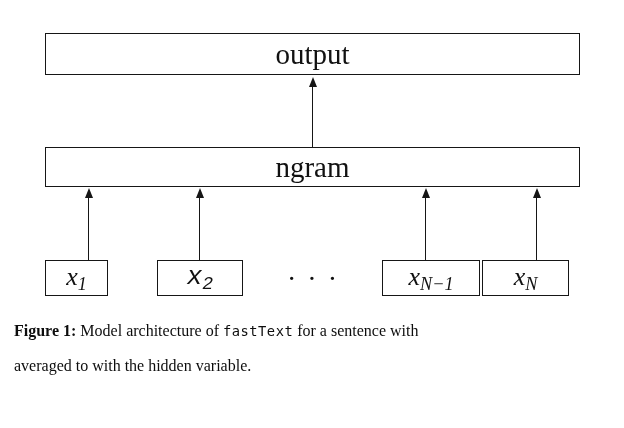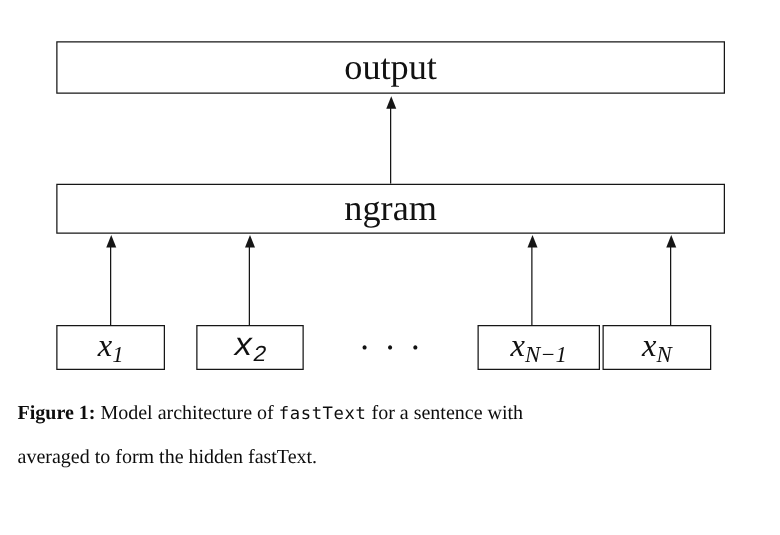--- a/index.html
+++ b/index.html
@@ -22,21 +22,21 @@
     display: flex;
     align-items: center;
     justify-content: center;
   }
   .layer-box { left: 45px; width: 535px; font-size: 29px; line-height: 1; }
   .output-box { top: 33px;  height: 42px; }
   .hidden-box { top: 147px; height: 40px; }
 
   .input-box { top: 260px; height: 36px; font-size: 26px; font-style: italic; }
   .input-box sub { font-size: 0.7em; font-style: italic; vertical-align: -0.25em; letter-spacing: 0; }
-  .b1 { left: 45px;  width: 87px; }
+  .b1 { left: 45px;  width: 63px; }
   .b2 { left: 157px; width: 86px; font-family: Liberation Mono, monospace; }
   .b3 { left: 382px; width: 98px; }
   .b4 { left: 482px; width: 87px; }
 
   .dots {
     position: absolute;
     left: 283px; top: 262px;
     width: 60px; height: 34px;
     display: flex; align-items: center; justify-content: center;
     font-size: 28px; letter-spacing: 2px;
@@ -135,17 +135,17 @@
       <span><i>x</i><sub>N</sub></span>
     </div>
 
   </div>
 
   <div class="caption">
     <div class="cap-line">
       <b>Figure 1:</b><span> Model architecture of </span><span class="mono">fastText</span><span> for a sentence with</span>
     </div>
     <div class="cap-line">
-      <span>averaged to form the hidden fastText.</span>
+      <span>averaged to with the hidden variable.</span>
     </div>
   </div>
 
 </div>
 
 </body></html>

